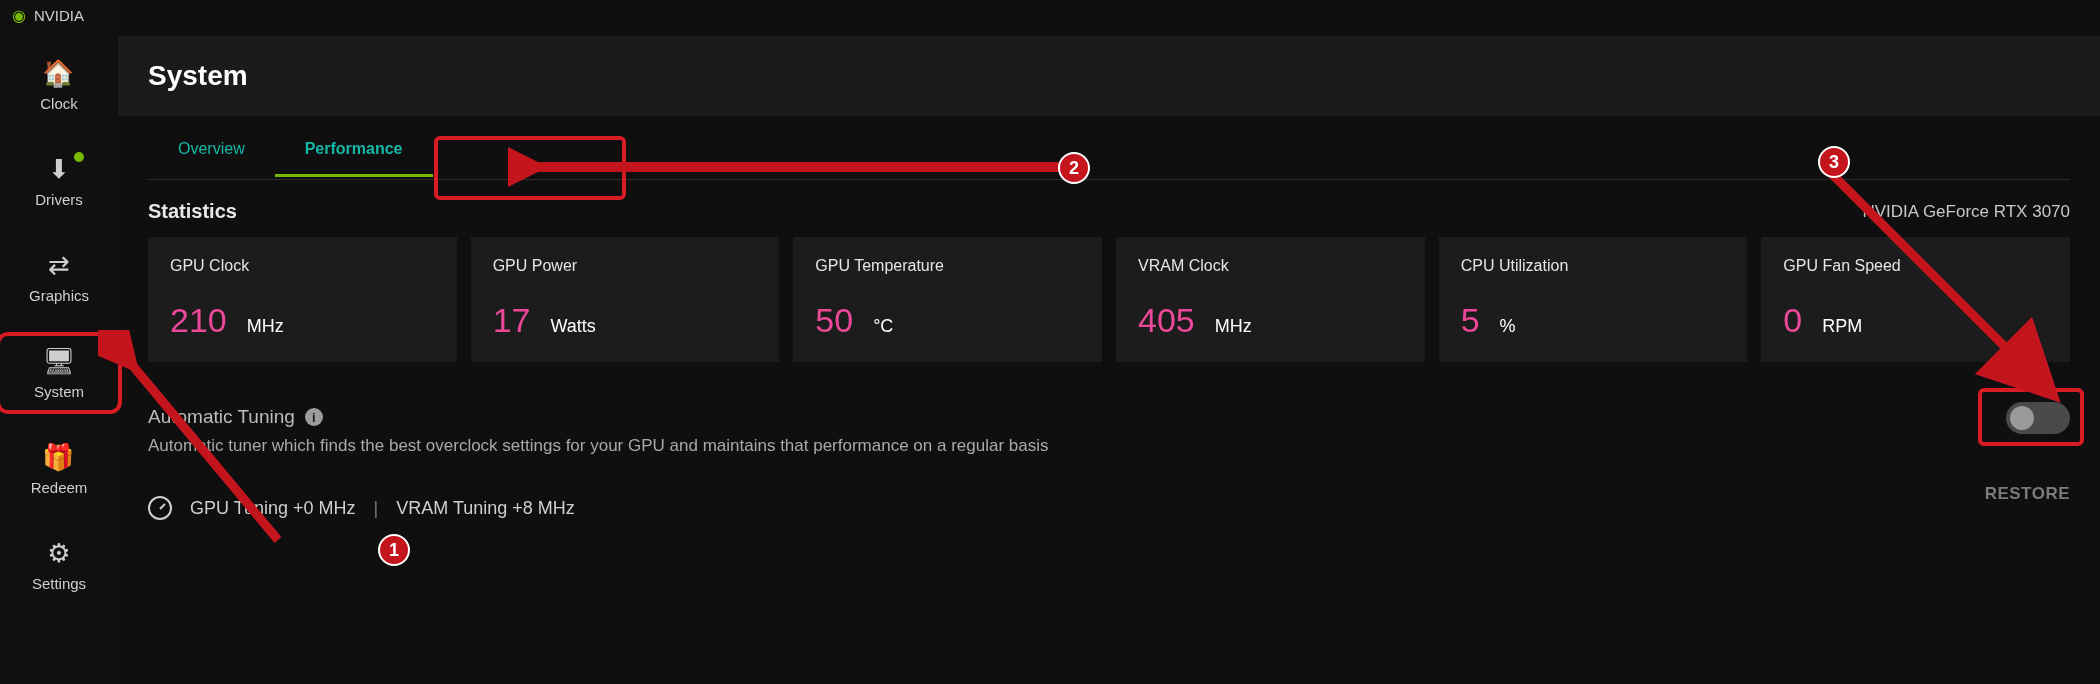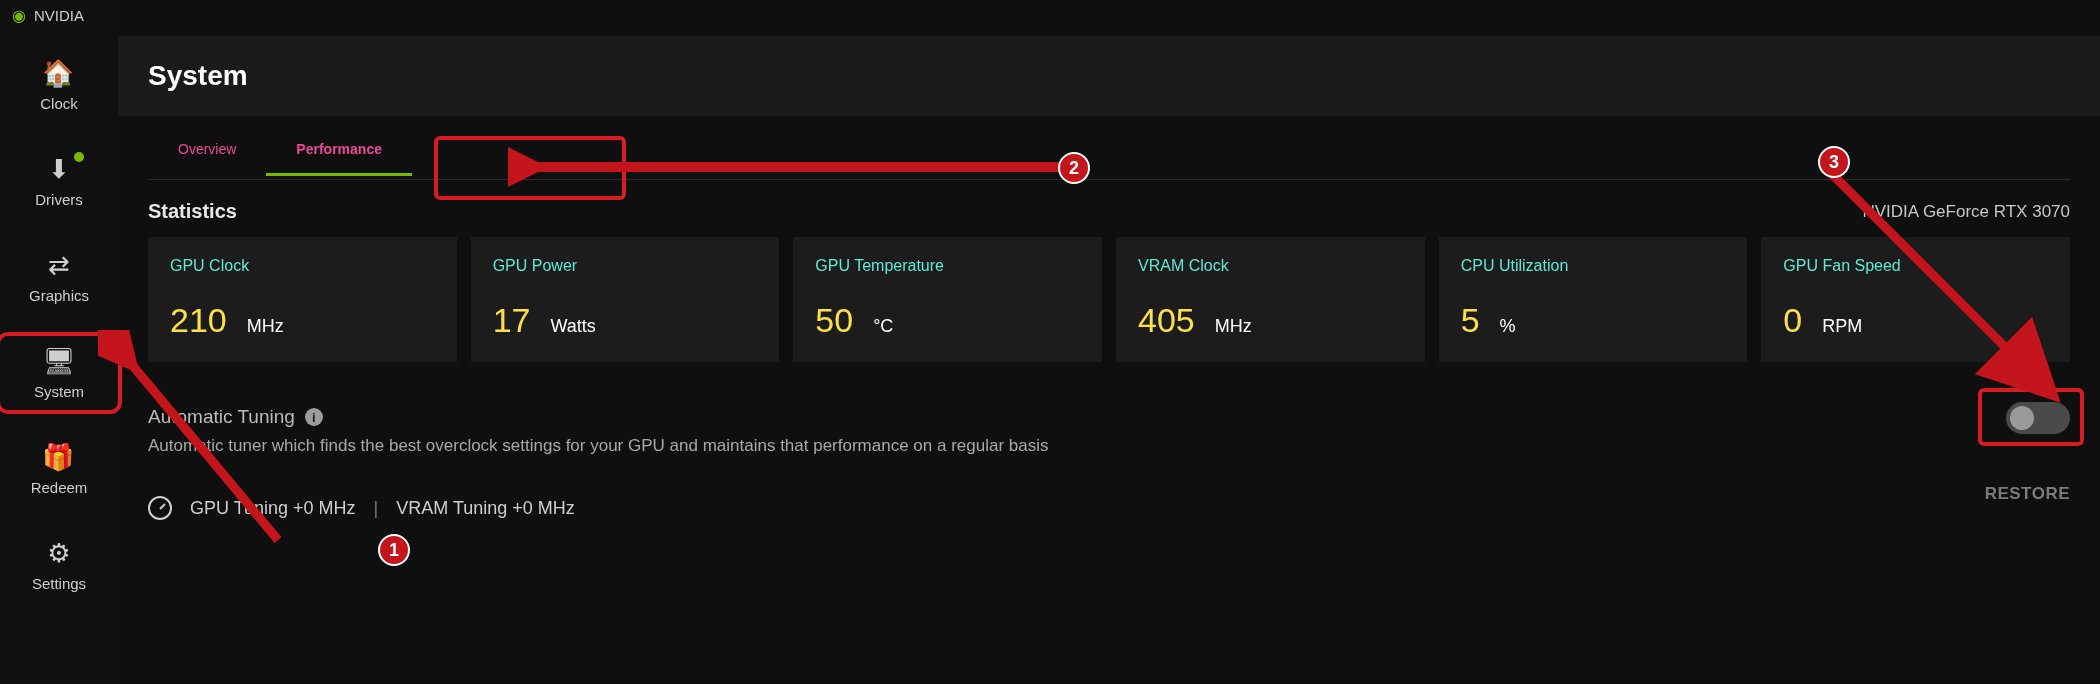--- a/index.html
+++ b/index.html
@@ -78,22 +78,22 @@
   
   .tabs {
     display: flex;
     height: 64px;
     align-items: center;
     border-bottom: 1px solid #2c2c2c;
     position: relative;
   }
   .tab {
     padding: 20px 30px 18px 30px;
-    color: #ec4899;
-    font-size: 14px;
+    color: #14b8a6;
+    font-size: 16px;
     cursor: pointer;
     position: relative;
   }
   .tab.active {
     font-weight: 600;
   }
   .tab.active::after {
     content: "";
     position: absolute;
     left: 0; right: 0; bottom: -1px;
@@ -122,26 +122,26 @@
     gap: 14px;
     margin-top: 4px;
   }
   .stat-card {
     background: #1c1c1c;
     flex: 1;
     padding: 20px 22px 22px 22px;
     min-width: 0;
   }
   .stat-label {
-    color: #5eead4;
+    color: #e5e5e5;
     font-size: 16px;
     margin-bottom: 26px;
   }
   .stat-value {
-    color: #fde047;
+    color: #ec4899;
     font-size: 34px;
     font-weight: 500;
   }
   .stat-unit {
     color: #fff;
     font-size: 18px;
     margin-left: 20px;
     font-weight: 400;
   }
 
@@ -323,21 +323,21 @@
 
         <div class="toggle">
           <div class="toggle-hi"></div>
         </div>
         <div class="restore">RESTORE</div>
 
         <div class="tuning-status">
           <span class="gauge-icon"></span>
           <span>GPU Tuning +0 MHz</span>
           <span class="divider">|</span>
-          <span>VRAM Tuning +0 MHz</span>
+          <span>VRAM Tuning +8 MHz</span>
         </div>
       </div>
 
     </div>
 
     <div class="tab-highlight"></div>
 
     <svg class="arrow" style="left:390px; top:142px;" width="590" height="50">
       <defs>
           <marker id="ah2" markerWidth="9" markerHeight="9" refX="2" refY="4.5" orient="auto">

